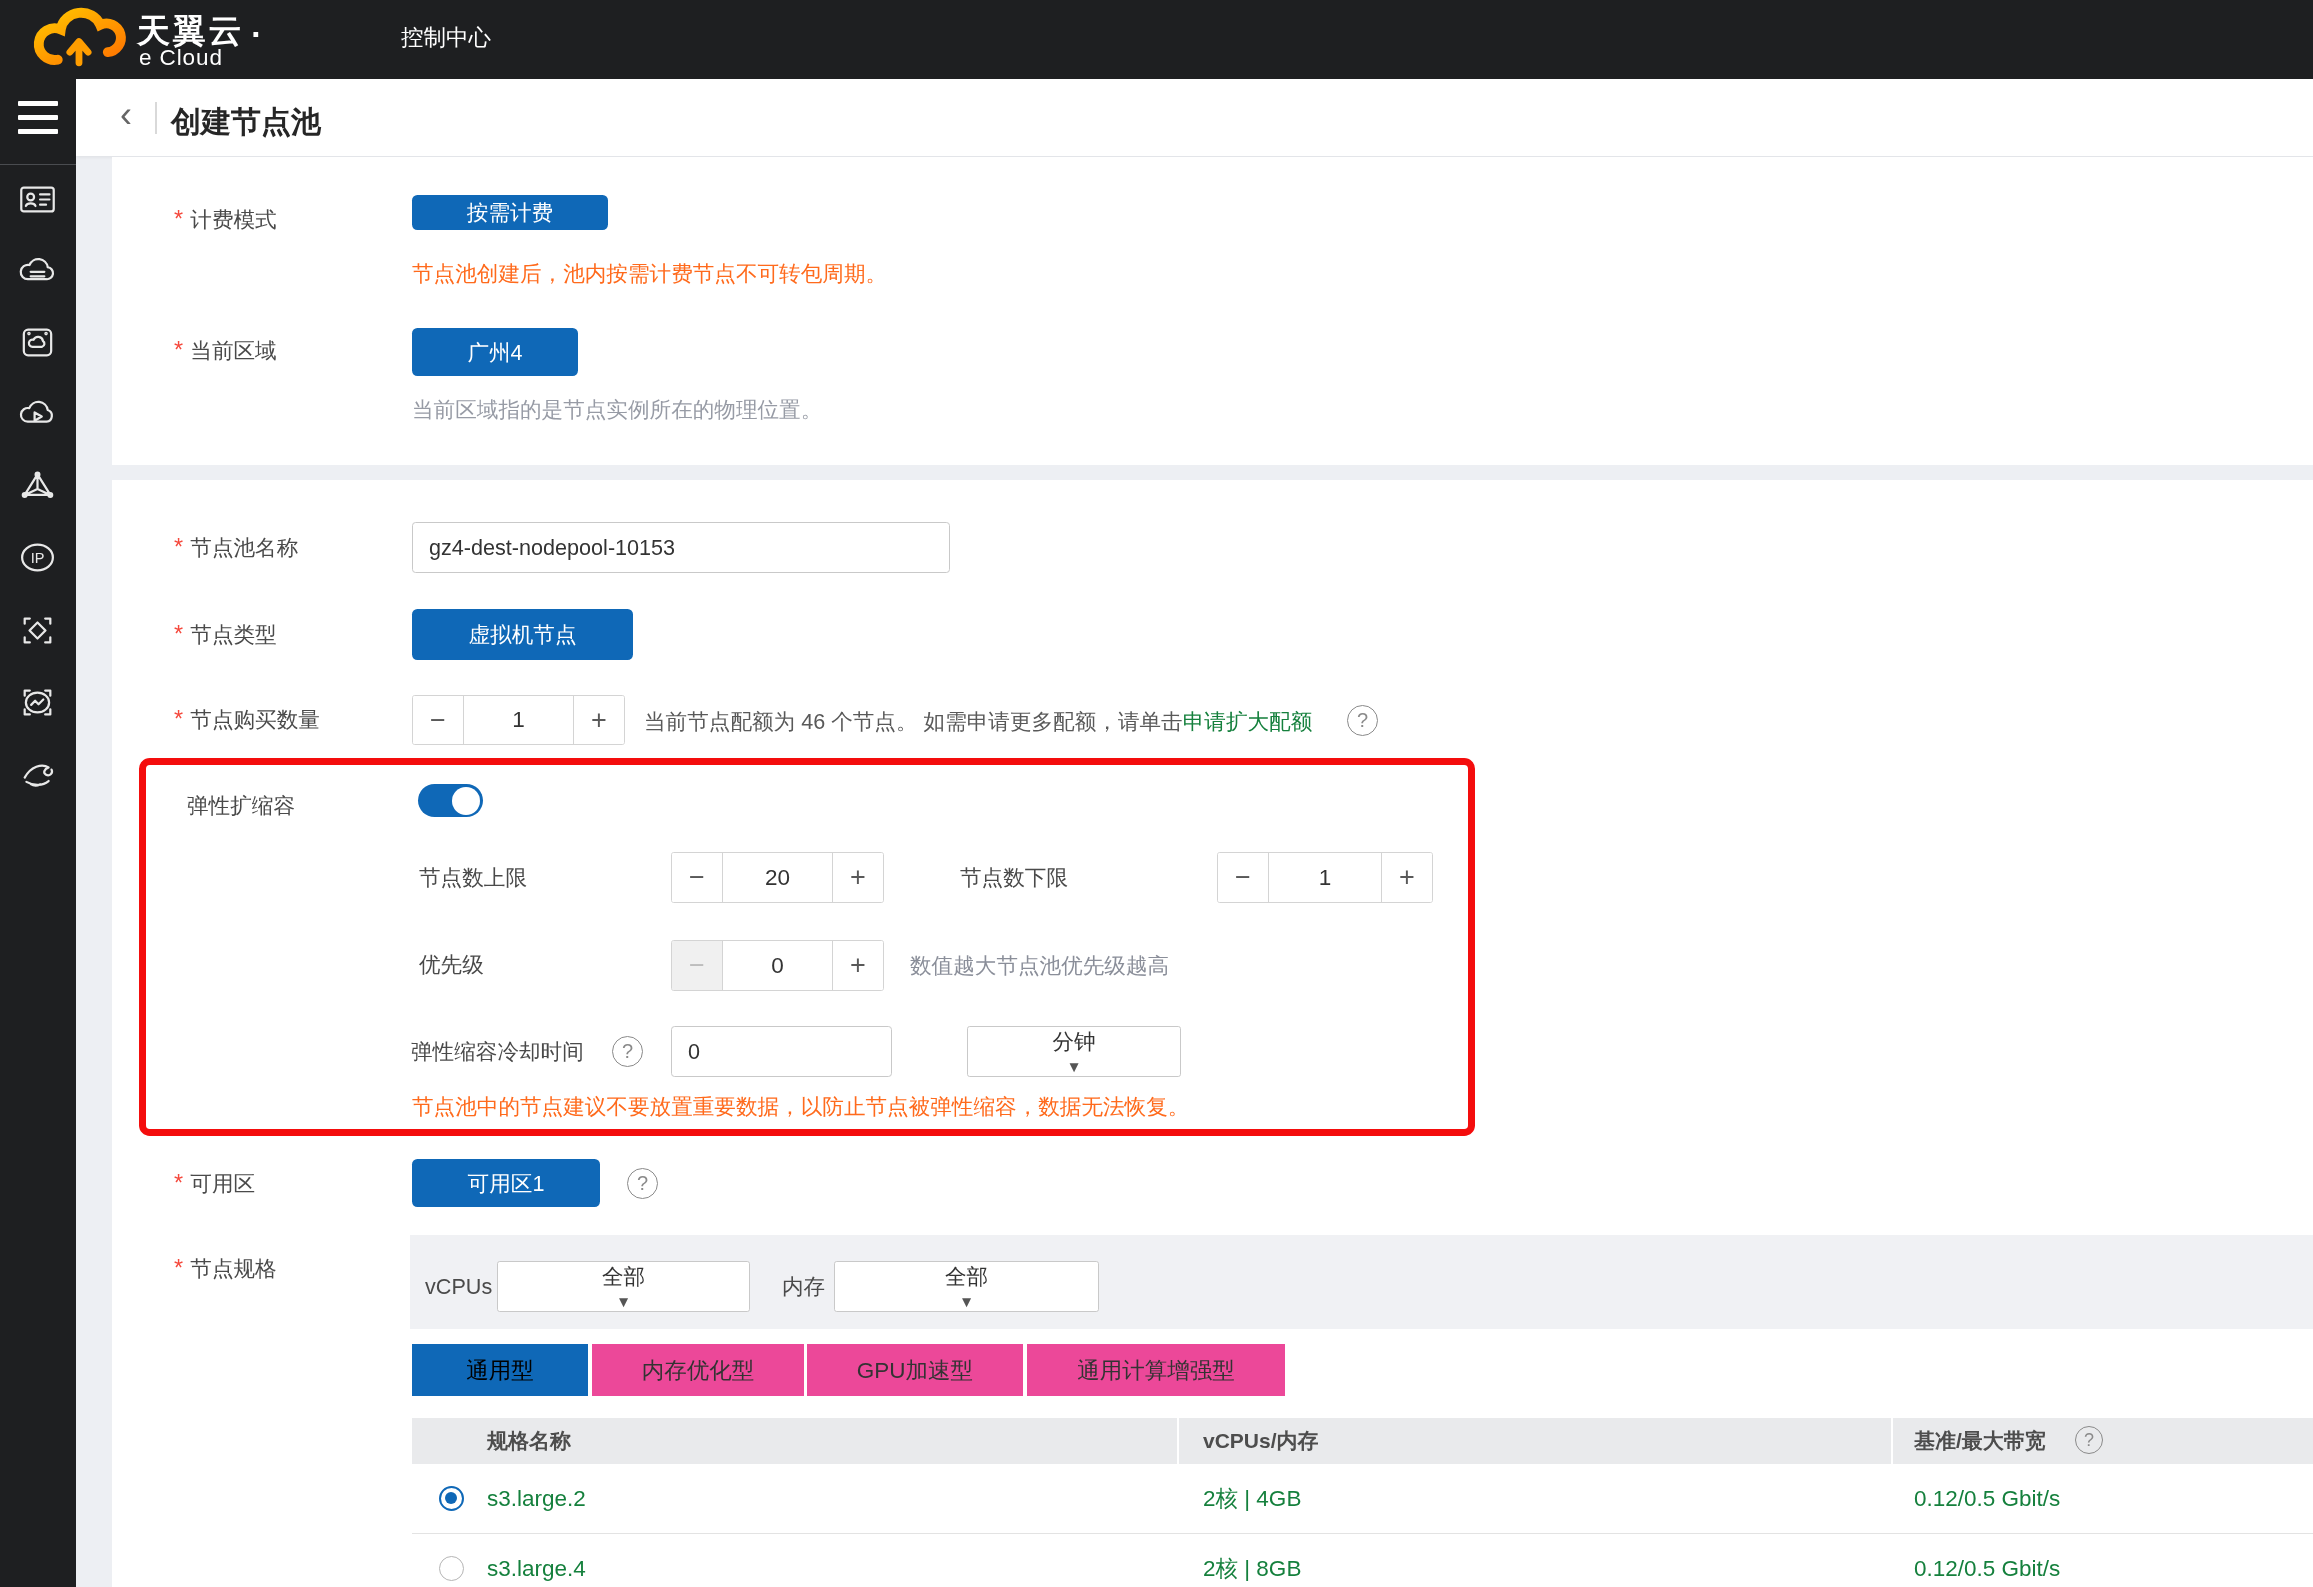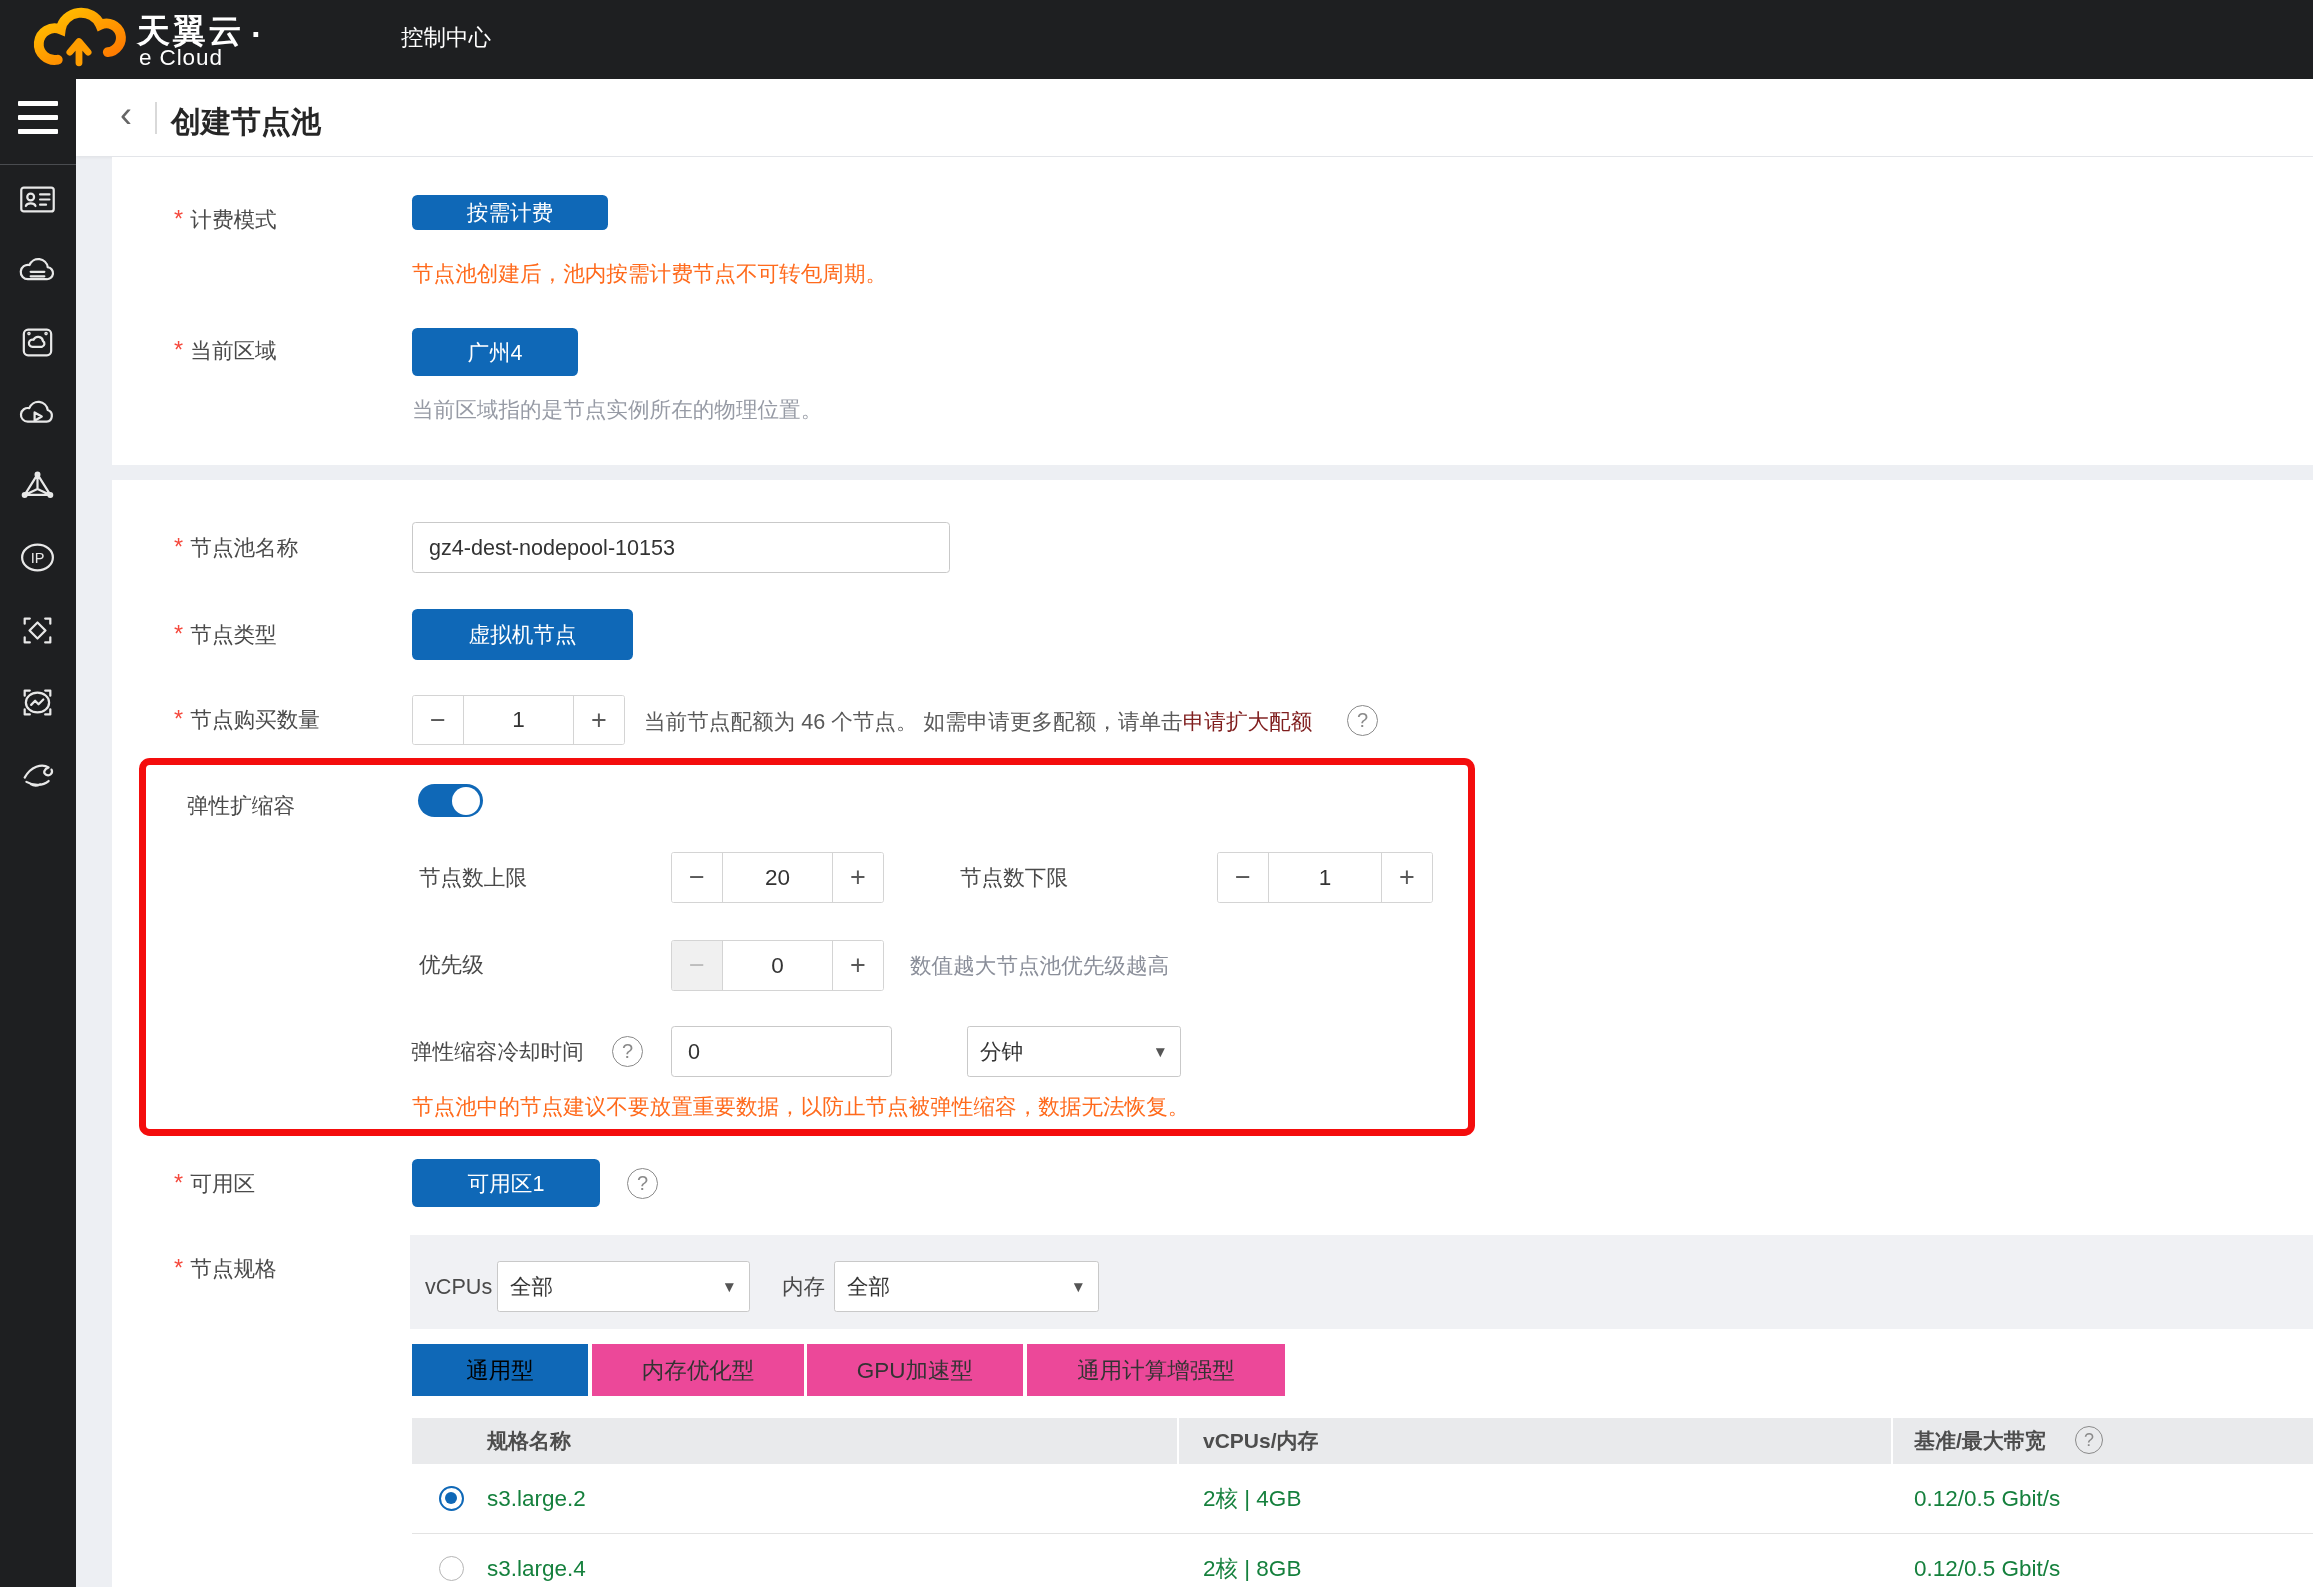--- a/index.html
+++ b/index.html
@@ -42,27 +42,27 @@
   .hint-gray { color:#979ba5; font-size:21.6px; line-height:27px; white-space:nowrap; }
   .tinput { border:0.9px solid #c9c9c9; border-radius:3.6px; background:#fff; font-size:21.6px; color:#333;
             padding-left:16px; font-family:inherit; }
   .stepper { display:flex; border:0.9px solid #d4d4d4; border-radius:2.7px; background:#fff; overflow:hidden; }
   .st-btn { width:51px; font-size:27px; color:#595959; background:#fff; border:none; display:flex;
             align-items:center; justify-content:center; cursor:pointer; }
   .st-btn.left { border-right:0.9px solid #d4d4d4; }
   .st-btn.right { border-left:0.9px solid #d4d4d4; }
   .st-btn.disabled { background:#f0f0f0; color:#bdbdbd; }
   .st-val { flex:1; display:flex; align-items:center; justify-content:center; font-size:22.5px; color:#333; }
-  .link { color:#7f1d1d; cursor:pointer;margin-top:18px; }
+  .link { color:#15803d; cursor:pointer;margin-top:18px; }
   .help { display:inline-flex; width:31px; height:31px; border:1.8px solid #8a8a8a; border-radius:50%;
           color:#8a8a8a; font-size:20px; align-items:center; justify-content:center; cursor:pointer; background:#fff; }
   .toggle { position:absolute; width:65px; height:33px; border-radius:17px; background:#0f68b7; cursor:pointer; }
   .knob { position:absolute; right:2.7px; top:2.7px; width:28px; height:28px; border-radius:50%; background:#fff; }
   .select { border:0.9px solid #c9c9c9; border-radius:2.7px; background:#fff; display:flex; align-items:center;
-            font-size:21.6px; color:#333; padding:0 12px; justify-content:space-between; cursor:pointer; }
+            font-size:21.6px; color:#333; padding:0 12px; justify-content:space-between; cursor:pointer;flex-direction:column; }
   .caret { font-size:15.3px; color:#555; }
   .redbox { position:absolute; left:139px; top:758px; width:1336px; height:378px;
             border:7.2px solid #f40d0d; border-radius:10.8px; pointer-events:none; }
 
   
   .filterbar { position:absolute; left:410px; top:1235px; width:1904px; height:94px; background:#f0f1f4; }
   .tab { position:absolute; top:1344px; height:52px; display:flex; align-items:center; justify-content:center;
          font-size:22.5px; cursor:pointer; }
   .tab.on { background:#0f68b7; color:#000000; }
   .tab.off { background:#ec4899; color:#333;text-align:right; }

